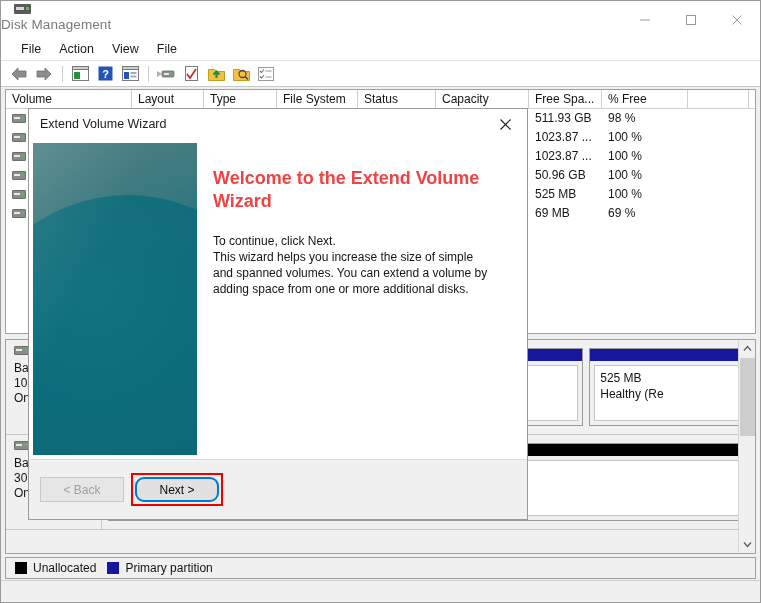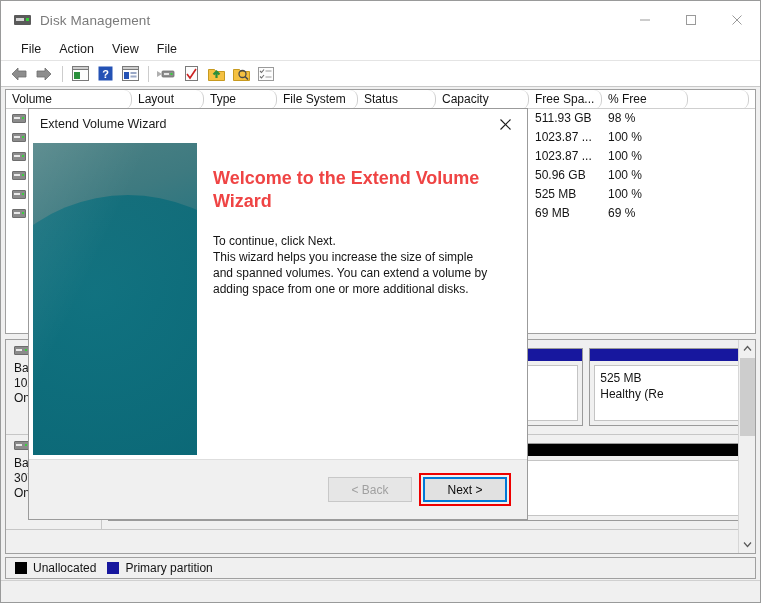--- a/index.html
+++ b/index.html
@@ -17,21 +17,21 @@
     width: 761px; height: 603px;
     background: #f0f0f0;
     border: 1px solid #999a9a;
     overflow: hidden;
   }
 
   
   .titlebar {
     position: absolute; left: 0; top: 0; width: 759px; height: 38px;
     background: #ffffff;
-    display: flex; align-items: center;
+    display: flex; align-items: flex-start; flex-direction: column;
   }
   .title-icon {
     width: 18px; height: 16px; margin-left: 13px; margin-right: 8px;
     position: relative;
   }
   .title-icon .body {
     position: absolute; left: 0; top: 3px; width: 17px; height: 10px;
     background: #5a5a5a; border-radius: 1px;
   }
   .title-icon .slot {
@@ -97,21 +97,21 @@
   .vol-head {
     display: flex; height: 19px;
     background: #ffffff;
     border-bottom: 1px solid #cfcfcf;
   }
   .vh {
     height: 19px; line-height: 18px;
     font-size: 12px; color: #141414;
     padding-left: 6px;
     border-right: 1px solid #cfcfcf;
-    white-space: nowrap; overflow: hidden; border-radius: 8px;
+    white-space: nowrap; overflow: hidden;
   }
   .vol-rows { position: relative; }
   .vol-row { display: flex; height: 19px; align-items: center; }
   .vrc {
     height: 19px; line-height: 19px; font-size: 12px;
     padding-left: 6px; white-space: nowrap; overflow: hidden;
     color: #141414;
   }
   .vol-icon {
     width: 14px; height: 9px; position: relative; flex: 0 0 auto;
@@ -270,40 +270,40 @@
   }
   .dlg-p {
     font-size: 12px; color: #141414; line-height: 16px;
     margin: 0 0 24px 0; max-width: 275px;
   }
   .dlg-p.last { margin-bottom: 0; }
   .dlg-footer {
     position: absolute; left: 0; right: 0; bottom: 0; height: 60px;
     background: #f0f0f0;
     border-top: 1px solid #dedede;
-    display: flex; align-items: center; justify-content: flex-end;
+    display: flex; align-items: center; justify-content: flex-start;
     padding-right: 16px;
   }
   .btn {
     width: 84px; height: 25px;
     font-size: 12px; font-family: "Liberation Sans", sans-serif;
     background: #e1e1e1; border: 1px solid #adadad;
     color: #0a0a0a;
     display: flex; align-items: center; justify-content: center;
     margin-left: 11px;
   }
   .btn.disabled { color: #a0a0a0; border-color: #c8c8c8; background: #e6e6e6; }
   .btn.default { border: 2px solid #0078d7; background: #e1e1e1; }
   .hl-wrap {
     display: inline-block;
     border: 2px solid #ee0000;
     padding: 2px;
     margin-left: 7px;
   }
-  .hl-wrap .btn { margin-left: 0; }
+  .hl-wrap .btn { margin-left: 0; border-radius: 9px; }
 </style>
 </head>
 <body>
 
 <div id="app">
 
   <div class="titlebar">
     <div class="title-icon">
       <div class="body"></div>
         <div class="slot"></div>

